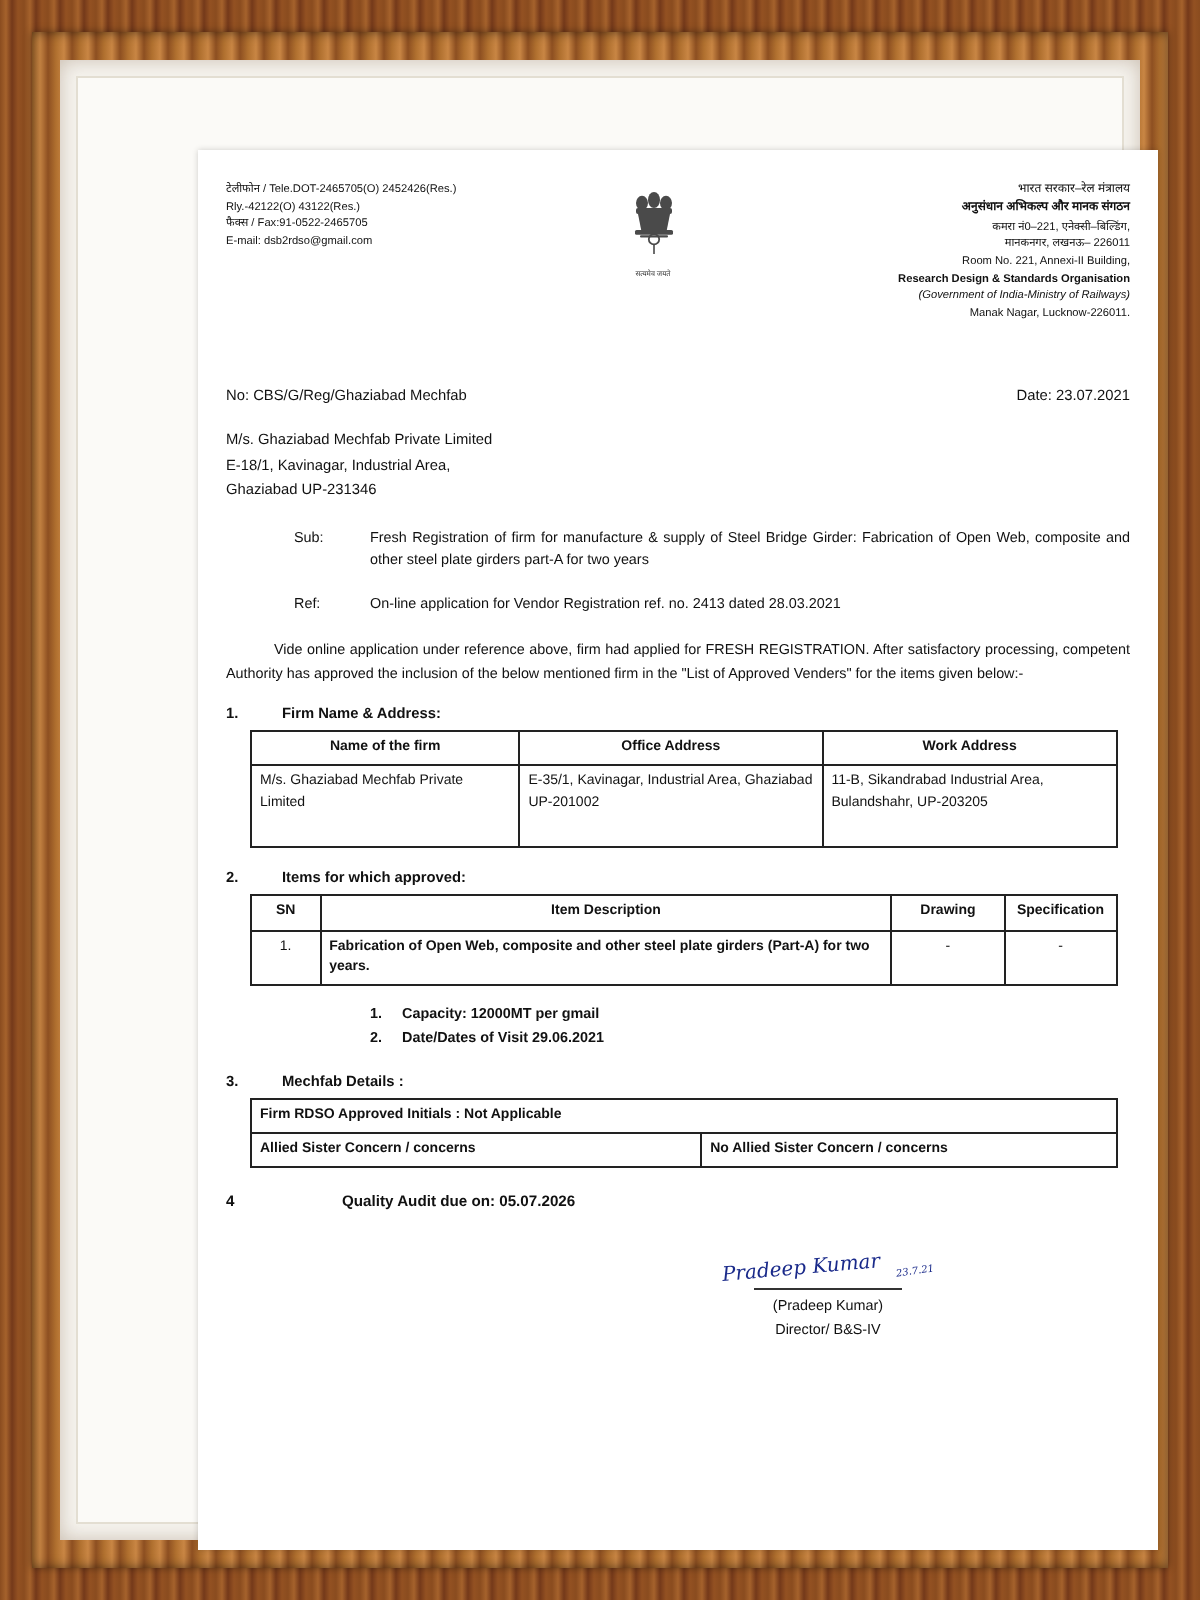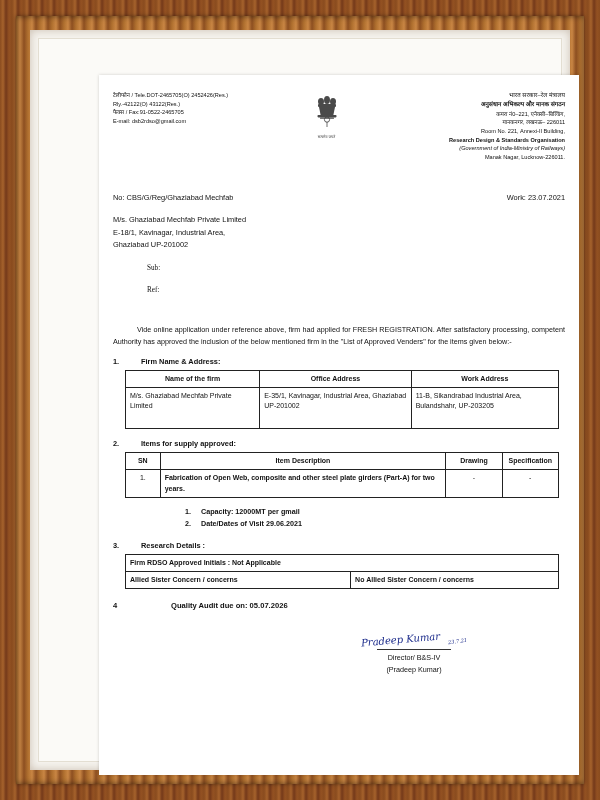--- a/index.html
+++ b/index.html
@@ -124,26 +124,25 @@
     display: flex;
     margin-top: 11px;
     font-size: 7.2px;
     line-height: 1.55;
   }
   .kv .k {
     width: 38px;
     padding-left: 34px;
     flex: 0 0 auto;
     box-sizing: content-box;
-    font-family: Liberation Serif, serif;
   }
   .kv .v { flex: 1; text-align: justify; }
 
   .para {
-    margin-top: 28px;
+    margin-top: 12px;
     font-size: 7.2px;
     line-height: 1.6;
     text-align: justify;
     text-indent: 24px;
   }
 
   .numline {
     display: flex;
     margin-top: 10px;
     font-size: 7.4px;
@@ -279,37 +278,39 @@
           <div>Manak Nagar, Lucknow-226011.</div>
         </div>
       </div>
 
       <div class="row-no-date">
         <div>
           <span>No:</span>
           <span>CBS/G/Reg/Ghaziabad Mechfab</span>
         </div>
         <div>
-          <span>Work:</span>
+          <span>Date:</span>
           <span>23.07.2021</span>
         </div>
       </div>
 
       <div class="addr">
         <div>M/s. Ghaziabad Mechfab Private Limited</div>
         <div>E-18/1, Kavinagar, Industrial Area,</div>
-        <div>Ghaziabad UP-201002</div>
+        <div>Ghaziabad UP-231346</div>
       </div>
 
       <div class="kv">
         <div class="k">Sub:</div>
+        <div class="v">Fresh Registration of firm for manufacture &amp; supply of Steel Bridge Girder: Fabrication of Open Web, composite and other steel plate girders part-A for two years</div>
       </div>
 
       <div class="kv">
         <div class="k">Ref:</div>
+        <div class="v">On-line application for Vendor Registration ref. no. 2413 dated 28.03.2021</div>
       </div>
 
       <div class="para">Vide online application under reference above, firm had applied for FRESH REGISTRATION. After satisfactory processing, competent Authority has approved the inclusion of the below mentioned firm in the "List of Approved Venders" for the items given below:-</div>
 
       <div class="numline">
         <div class="n">1.</div>
         <div class="t">Firm Name &amp; Address:</div>
       </div>
       <table class="t1">
         <tbody>
@@ -321,21 +322,21 @@
         <tr>
           <td class="c1">M/s. Ghaziabad Mechfab Private Limited</td>
           <td class="c2">E-35/1, Kavinagar, Industrial Area, Ghaziabad UP-201002</td>
           <td class="c3">11-B, Sikandrabad Industrial Area, Bulandshahr, UP-203205</td>
         </tr>
       </tbody>
         </table>
 
       <div class="numline">
         <div class="n">2.</div>
-        <div class="t">Items for supply approved:</div>
+        <div class="t">Items for which approved:</div>
       </div>
       <table class="t2">
         <tbody>
             <tr>
           <th class="sn">SN</th>
           <th class="desc">Item Description</th>
           <th class="dr">Drawing</th>
           <th class="sp">Specification</th>
         </tr>
         <tr>
@@ -353,21 +354,21 @@
           <div>Capacity: 12000MT per gmail</div>
         </div>
         <div class="li">
           <div class="m">2.</div>
           <div>Date/Dates of Visit 29.06.2021</div>
         </div>
       </div>
 
       <div class="numline">
         <div class="n">3.</div>
-        <div class="t">Research Details :</div>
+        <div class="t">Mechfab Details :</div>
       </div>
       <table class="t3">
         <tbody>
             <tr>
           <td class="left" colspan="2">Firm RDSO Approved Initials : Not Applicable</td>
         </tr>
         <tr>
           <td class="left">Allied Sister Concern / concerns</td>
           <td>No Allied Sister Concern / concerns</td>
         </tr>
@@ -378,19 +379,19 @@
         <div class="n">4</div>
         <div class="t">Quality Audit due on: 05.07.2026</div>
       </div>
 
       <div class="sig-block">
         <div>
           <span class="sig-script">Pradeep Kumar</span>
           <span class="sig-date">23.7.21</span>
         </div>
         <div class="sig-line"></div>
+        <div>(Pradeep Kumar)</div>
         <div>Director/ B&amp;S-IV</div>
-        <div>(Pradeep Kumar)</div>
       </div>
 
     </div>
   </div>
 </div>
 
 </body></html>

